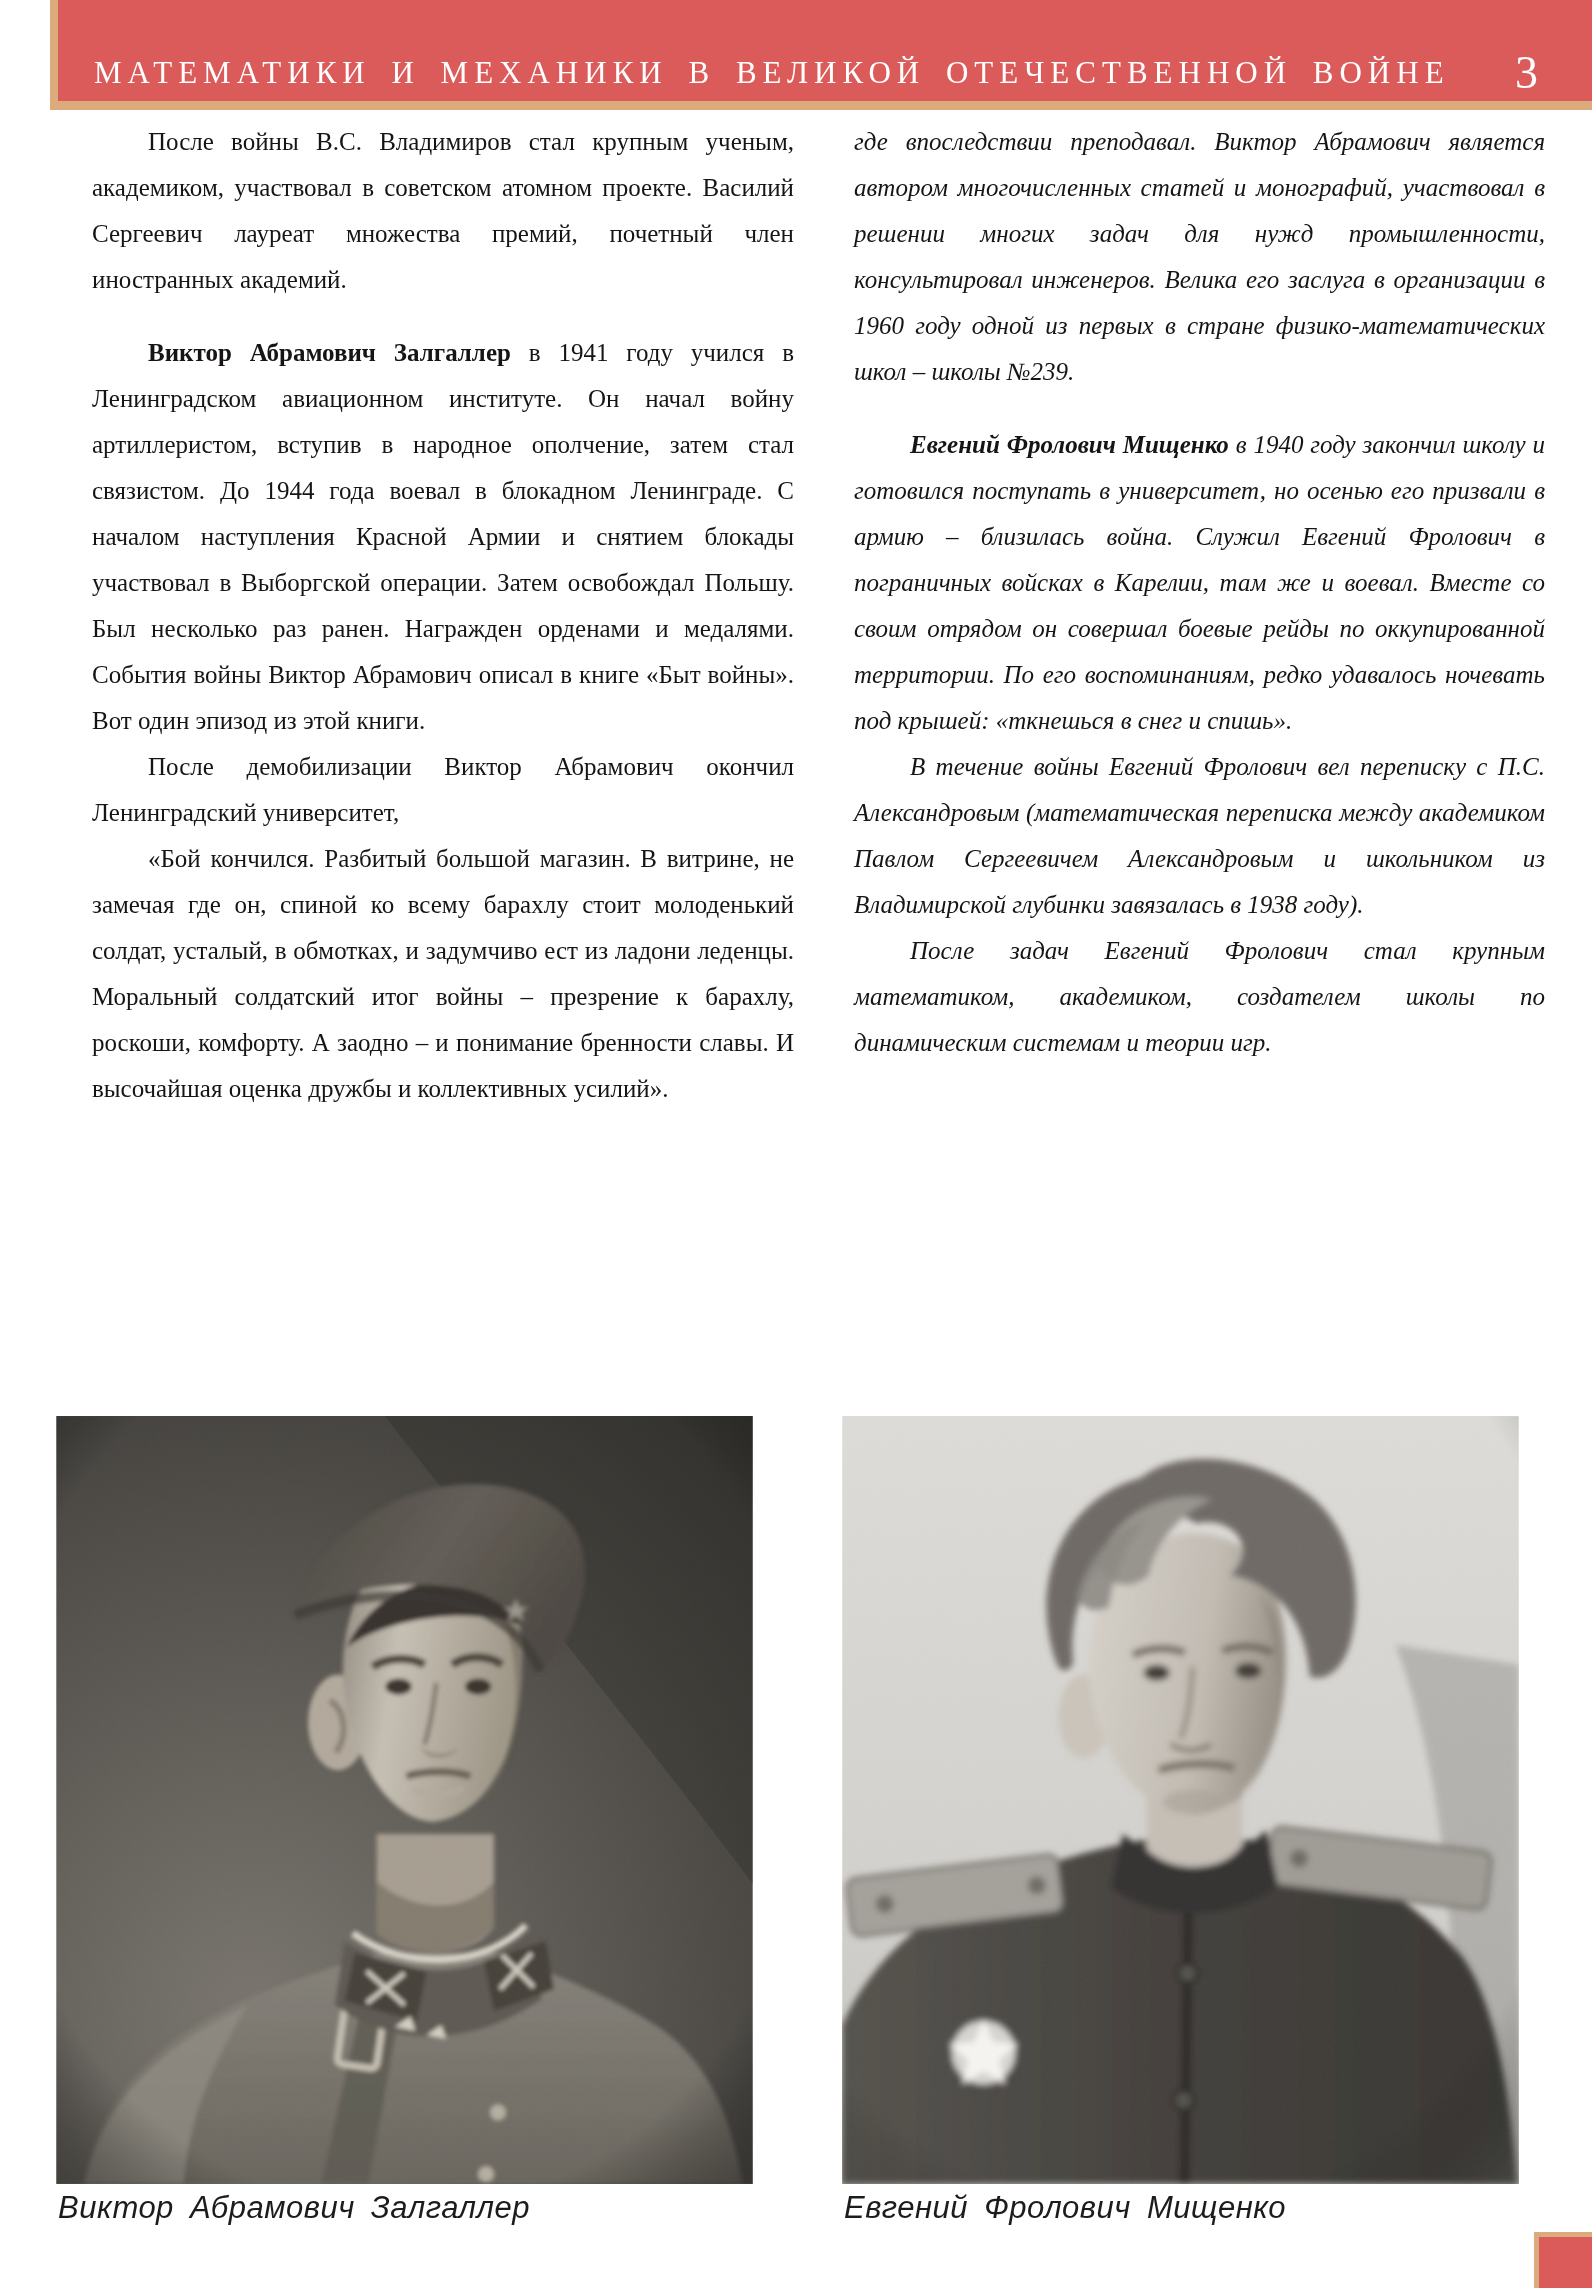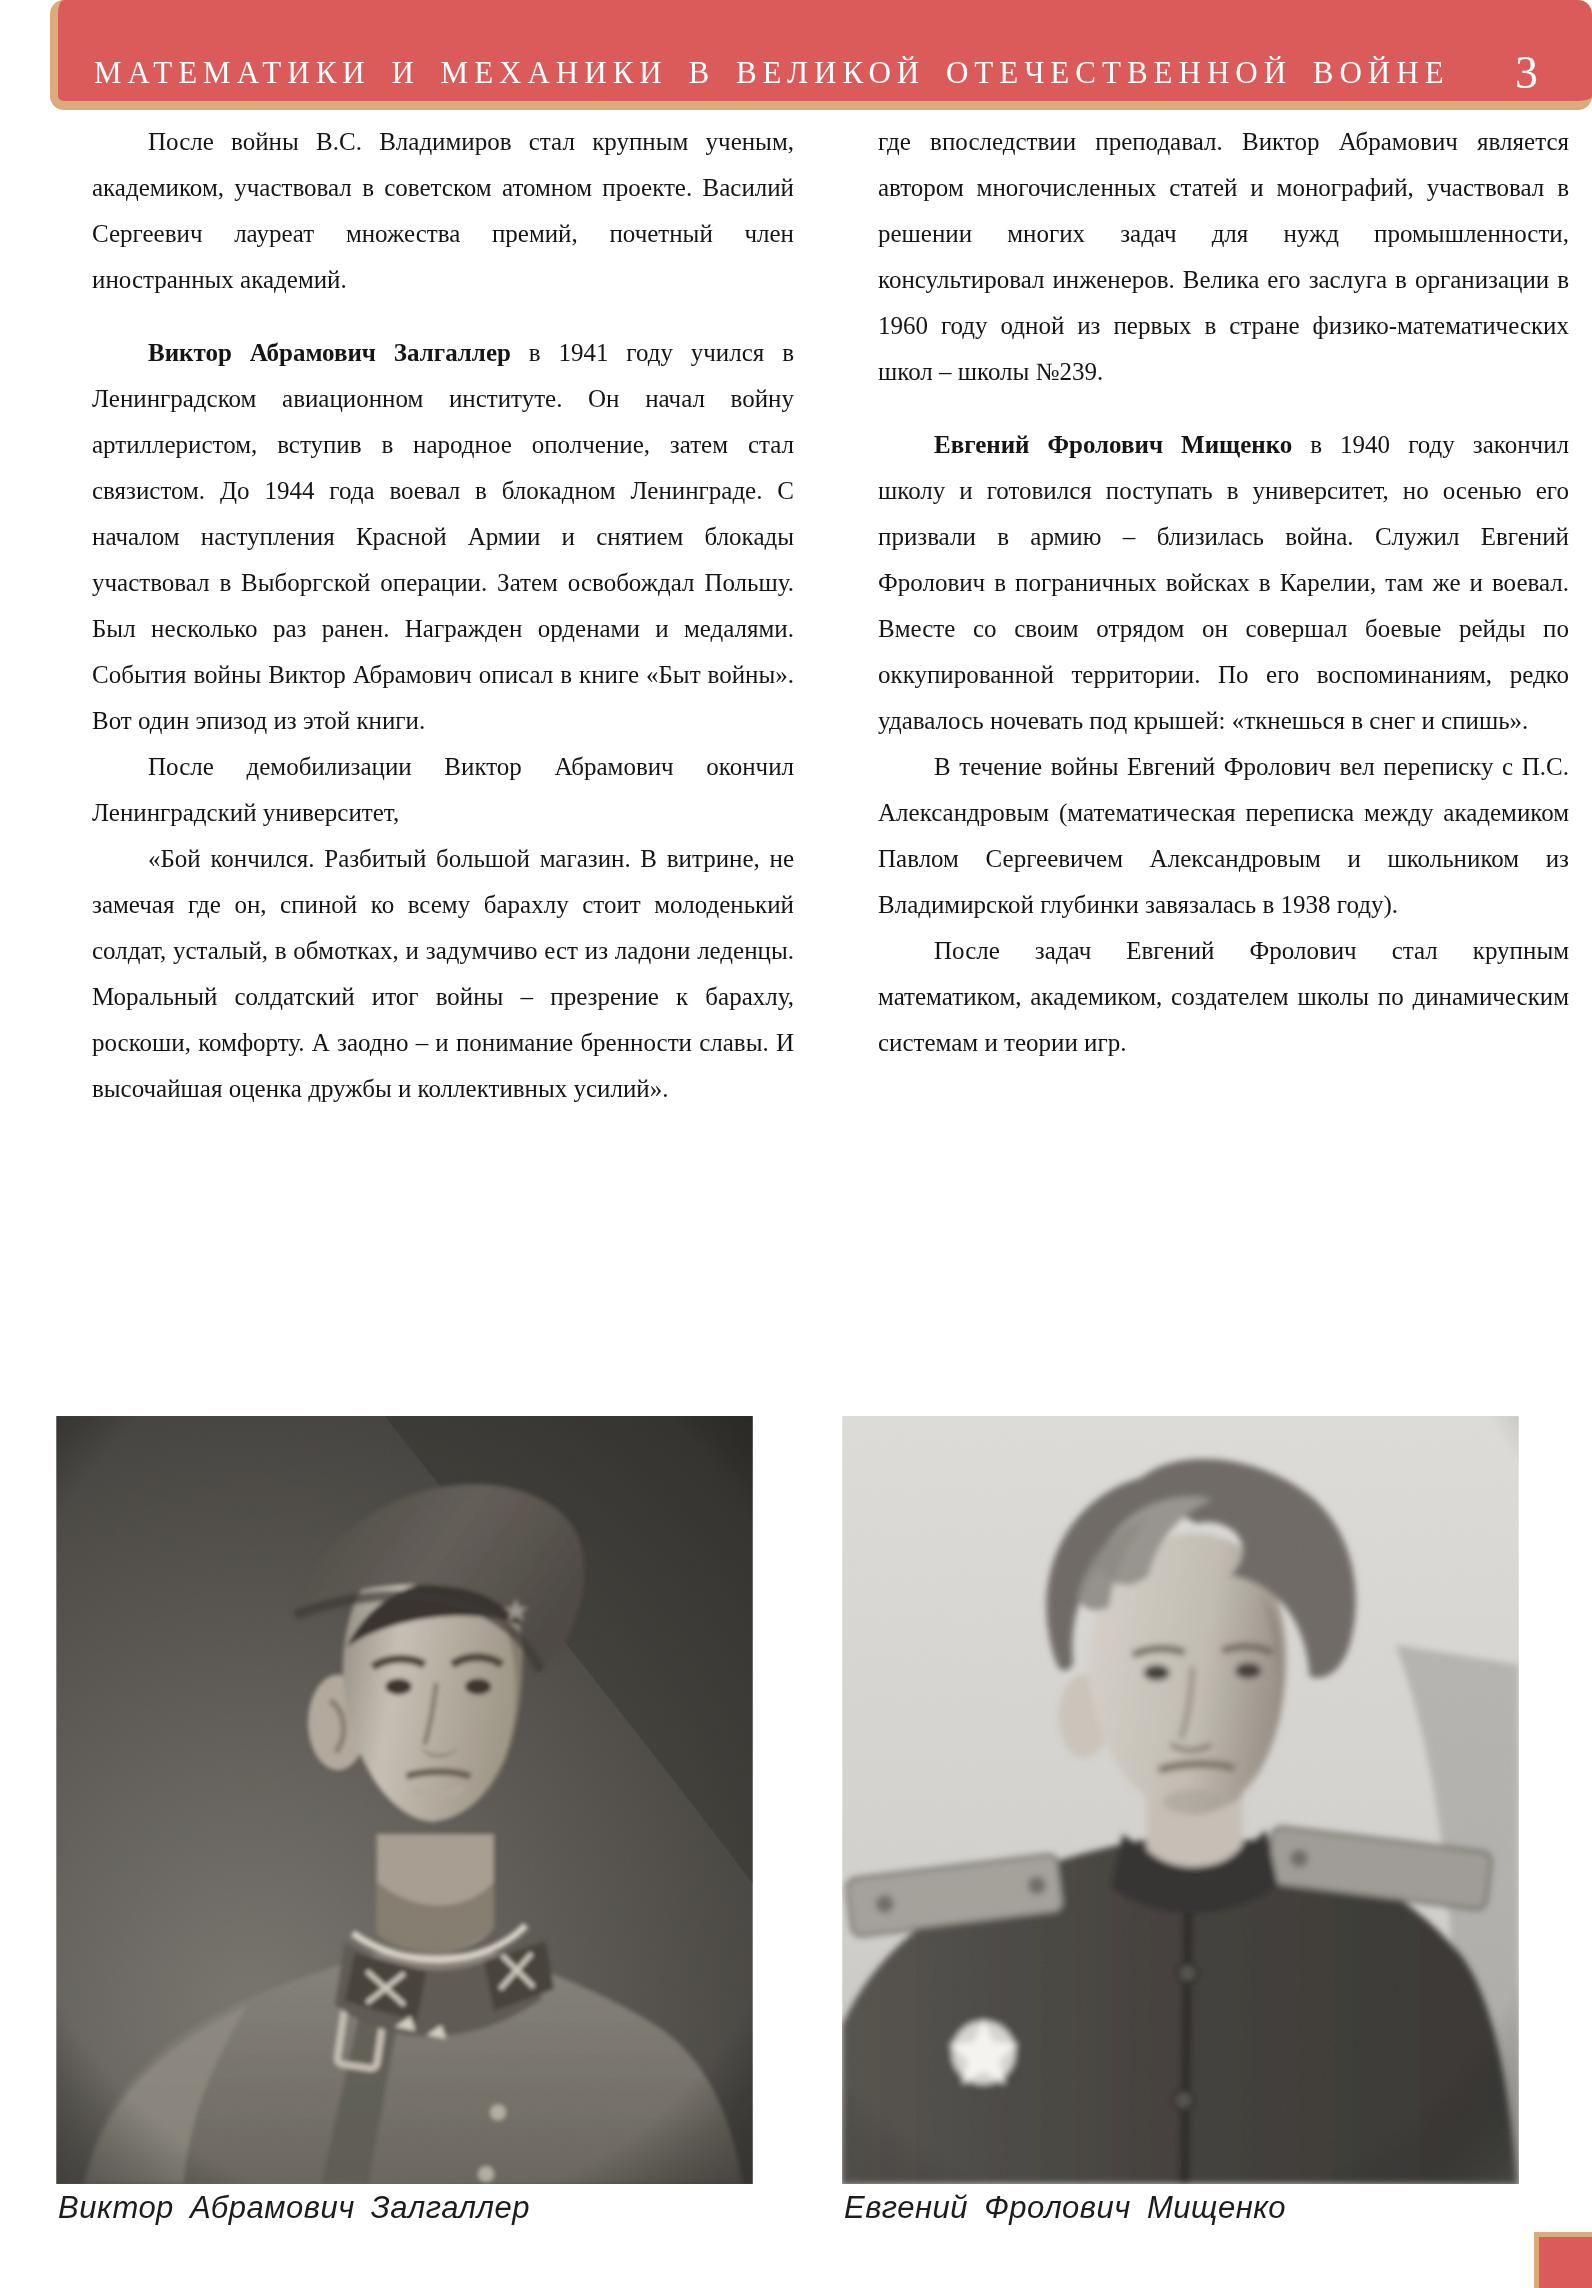--- a/index.html
+++ b/index.html
@@ -8,33 +8,32 @@
     background:#ffffff;color:#171513;
     font-family:"Liberation Serif","DejaVu Serif",serif;
   }
   .header-bar{
     position:absolute;left:50px;top:0;right:0;height:88px;
     background:#db5a5a;
     border-left:8px solid #dcab7c;border-bottom:9px solid #dcab7c;
     box-sizing:content-box;
     display:flex;align-items:flex-end;justify-content:space-between;
     padding:0 54px 13px 36px;
-    border-radius:14px;
   }
   .header-title{
     color:#ffffff;font-size:31px;line-height:1;
     letter-spacing:6px;word-spacing:7px;white-space:nowrap;font-weight:400;
   }
   .page-num{color:#ffffff;font-size:46px;line-height:1;transform:translateY(8px);}
   .col{
     position:absolute;top:119px;text-align:justify;
     font-size:25px;line-height:46px;margin-left:36px;
   }
   .col-left{left:56px;width:702px;}
-  .col-right{left:842px;width:691px;}
+  .col-right{left:818px;width:691px;font-style:italic;}
   .col p{margin:0;text-indent:56px;}
   .col p.cont{text-indent:0;}
   .col p.gap{margin-top:27px;}
   .col b{font-weight:700;}
   .figure{position:absolute;top:1416px;margin:0;line-height:0;}
   .figure-left{left:56px;}
   .figure-right{left:842px;}
   .caption{
     position:absolute;top:2190px;
     font-family:"Liberation Sans","DejaVu Sans",sans-serif;

